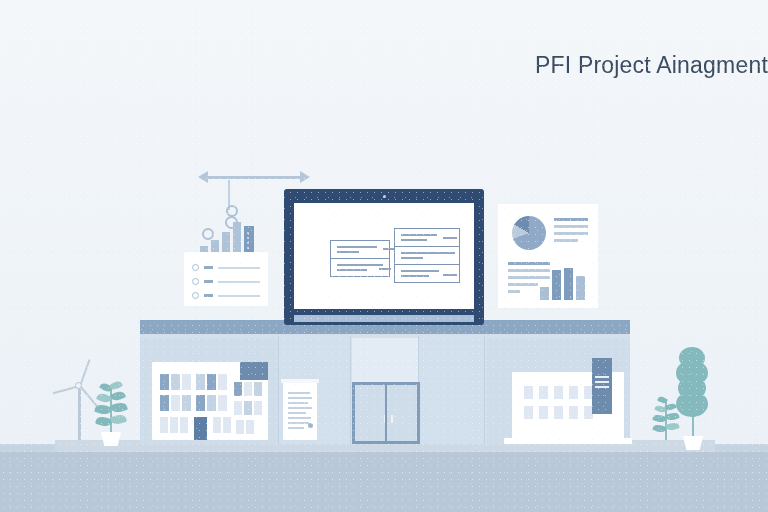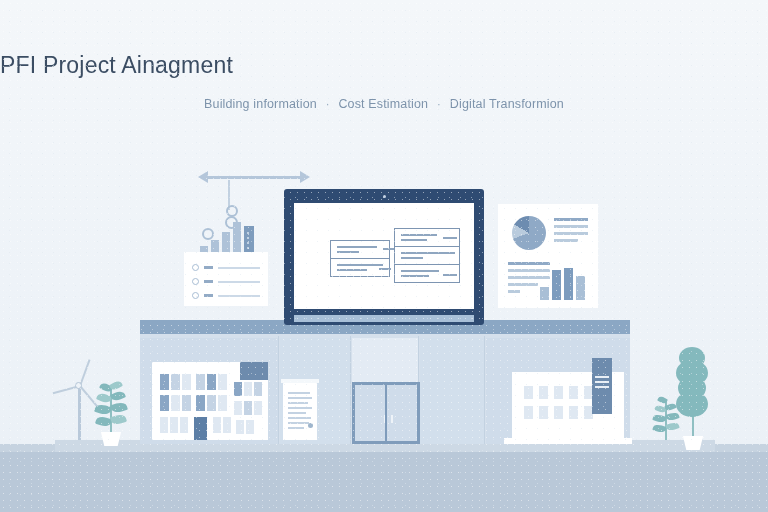--- a/index.html
+++ b/index.html
@@ -20,21 +20,21 @@
     background: linear-gradient(180deg, #f4f7fa 0%, #eef3f8 55%, #eaf0f6 100%);
     overflow: hidden;
   }
 
   
   .title {
     position: absolute;
     left: 0;
     top: 52px;
     width: 768px;
-    text-align: left;
+    text-align: right;
     font-size: 23px;
     font-weight: 400;
     letter-spacing: 0.2px;
     color: #3b4d63;
   }
   .subtitle {
     position: absolute;
     left: 0;
     top: 97px;
     width: 768px;
@@ -529,27 +529,20 @@
     background-size: 7px 7px, 11px 11px;
     background-position: 0 0, 4px 5px;
   }
 </style>
 </head>
 <body>
 
 <div id="scene">
 
   <div class="title">PFI Project Ainagment</div>
-  <div class="subtitle">
-    <span>Building information</span>
-    <span class="sep">·</span>
-    <span>Cost Estimation</span>
-    <span class="sep">·</span>
-    <span>Digital Transformion</span>
-  </div>
 
   <div class="ground"></div>
   <div class="ground-top"></div>
   <div class="plinth"></div>
 
   <div class="building">
     <div class="facade-panel" style="left:0;width:138px;background:#cfdcea;"></div>
     <div class="facade-panel dim" style="left:140px;width:70px;"></div>
     <div class="facade-panel" style="left:212px;width:66px;background:#e3ebf4;"></div>
     <div class="facade-panel dim" style="left:280px;width:64px;"></div>

